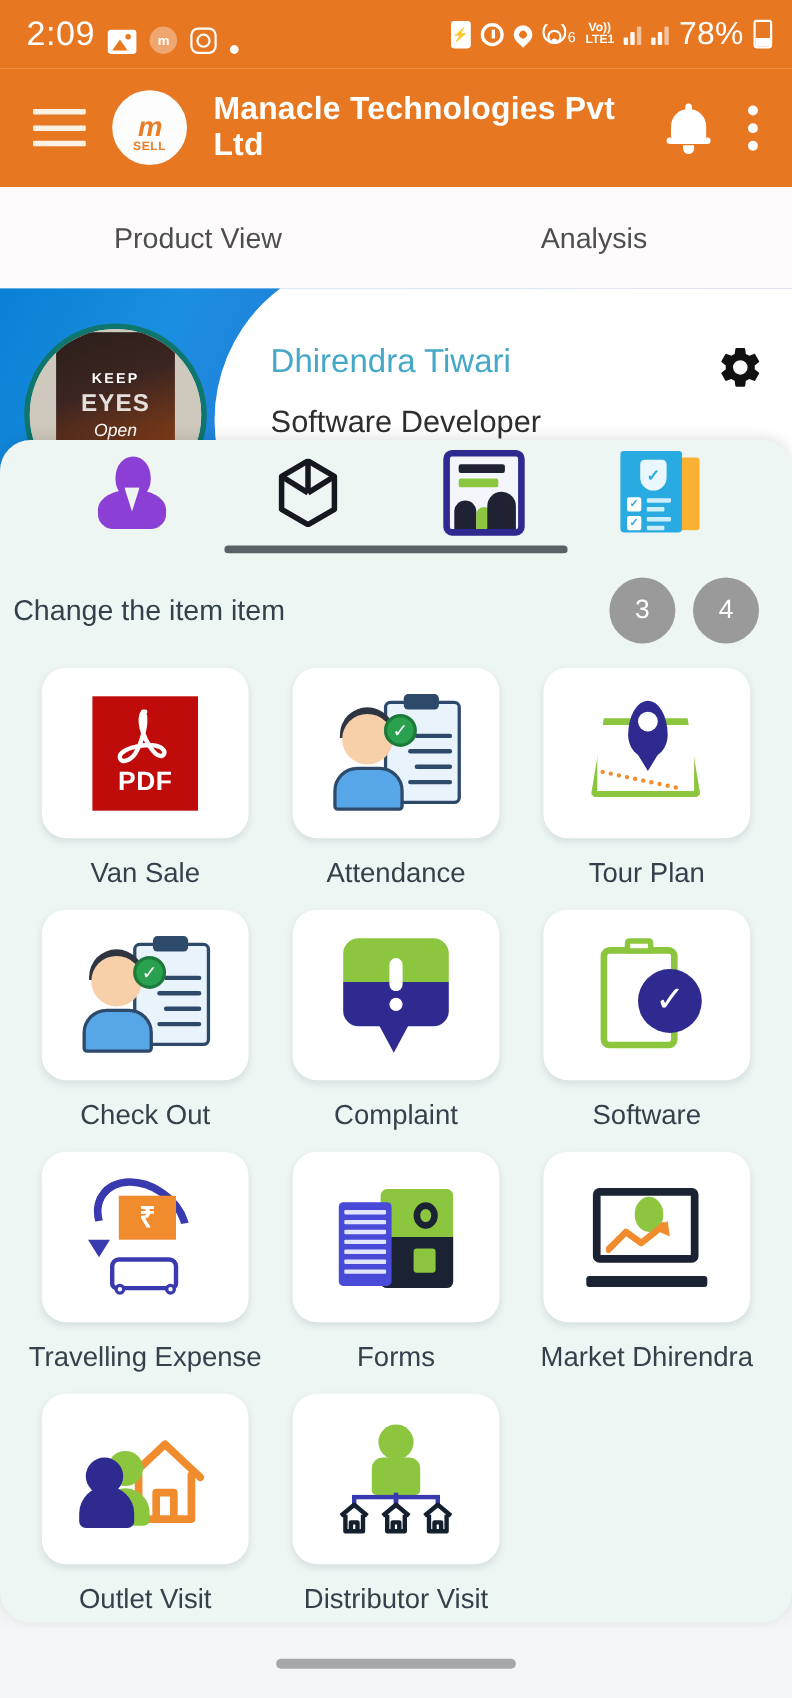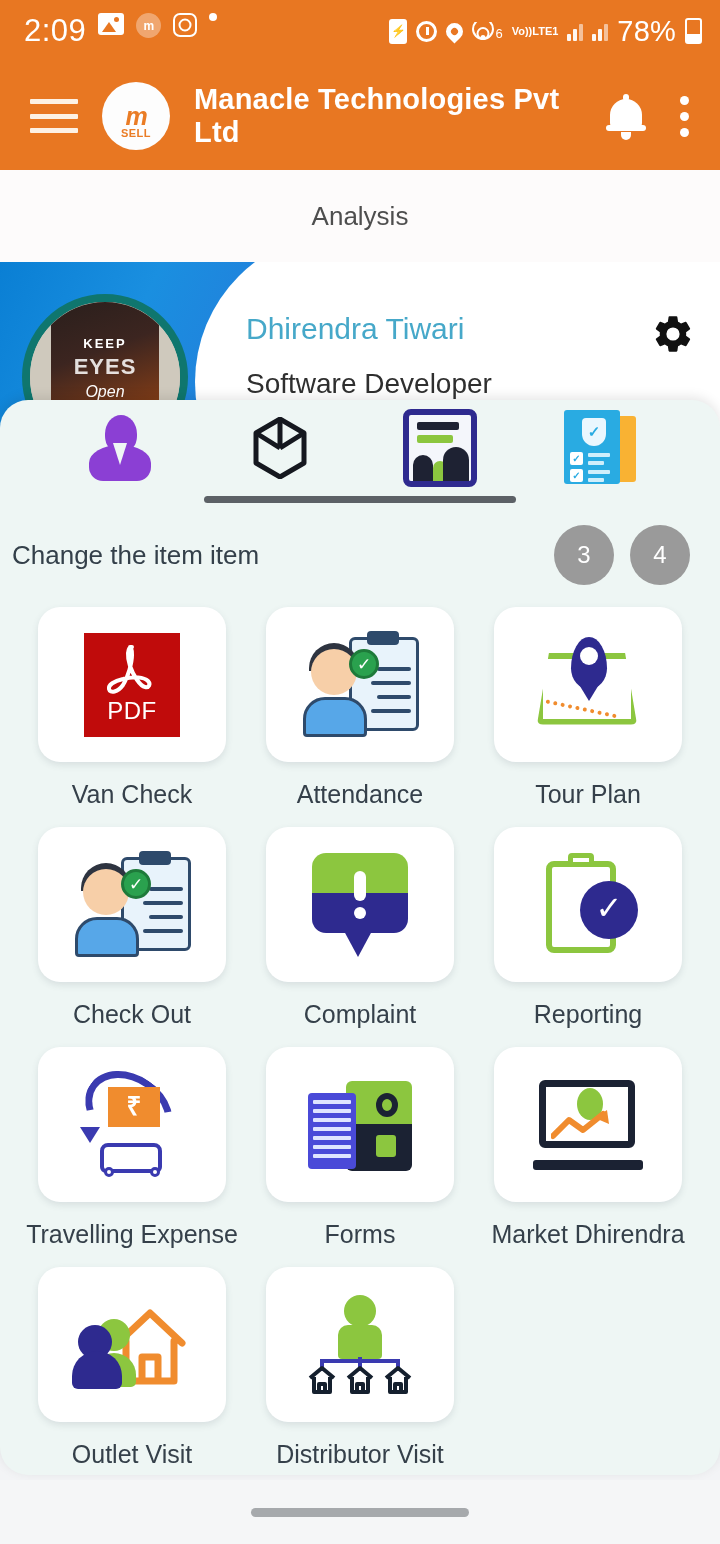--- a/index.html
+++ b/index.html
@@ -10,21 +10,21 @@
     position:relative;
     overflow:hidden;
   }
 
   
   .statusbar{
     position:absolute; top:0; left:0; width:720px; height:62px;
     background:#e87722; display:flex; align-items:center;
     padding:0 18px 0 24px; color:#fff;
   }
-  .sb-left{ display:flex; align-items:flex-start; gap:12px; flex:1; }
+  .sb-left{ display:flex; align-items:flex-end; gap:12px; flex:1; }
   .sb-time{ font-size:31px; font-weight:400; letter-spacing:.5px; }
   .sb-right{ display:flex; align-items:center; gap:9px; }
   .ic{ display:inline-block; }
 
   .photo-ic{ width:26px; height:22px; border-radius:3px; background:#fff; position:relative; }
   .photo-ic:after{content:"";position:absolute;left:4px;bottom:3px;width:0;height:0;
     border-left:7px solid transparent;border-right:7px solid transparent;border-bottom:10px solid #e87722;}
   .photo-ic:before{content:"";position:absolute;right:5px;top:4px;width:5px;height:5px;border-radius:50%;background:#e87722;}
 
   .circ-ic{ width:25px;height:25px;border-radius:50%;background:rgba(255,255,255,.35);
@@ -41,21 +41,21 @@
   .alarm-ic:after{content:"";position:absolute;left:7px;top:3px;width:2.5px;height:8px;background:#fff;}
   .loc-ic{ width:17px;height:17px;background:#fff;border-radius:50% 50% 50% 0;transform:rotate(-45deg);position:relative;}
   .loc-ic:after{content:"";position:absolute;left:5px;top:5px;width:7px;height:7px;border-radius:50%;background:#e87722;}
   .wifi-wrap{ display:flex;align-items:flex-end;gap:1px; }
   .wifi-ic{ width:22px;height:18px;position:relative;overflow:hidden;}
   .wifi-ic i{position:absolute;border:2.5px solid #fff;border-radius:50%;left:50%;bottom:0;transform:translateX(-50%);}
   .wifi-ic i:nth-child(1){width:22px;height:22px;}
   .wifi-ic i:nth-child(2){width:13px;height:13px;}
   .wifi-ic i:nth-child(3){width:5px;height:5px;background:#fff;border:none;}
   .wifi-num{ font-size:13px;line-height:1; }
-  .volte{ display:flex;align-items:center;line-height:1;font-size:11px;font-weight:bold;}
+  .volte{ display:flex;flex-direction:column;align-items:center;line-height:1;font-size:11px;font-weight:bold;}
   .bars{ display:flex;align-items:flex-end;gap:2px;height:20px;}
   .bars span{ width:4px;background:#fff;border-radius:1px;}
   .bars span:nth-child(1){height:7px;opacity:.95}
   .bars span:nth-child(2){height:12px;opacity:.95}
   .bars span:nth-child(3){height:17px;opacity:.55}
   .sb-pct{ font-size:29px; letter-spacing:.2px;}
   .batt-ic{ width:17px;height:26px;border:2.5px solid #fff;border-radius:3px;position:relative;background:linear-gradient(to top,#fff 35%, transparent 35%);}
 
   
   .appbar{
@@ -92,21 +92,21 @@
   .tab.active:after{ content:"";position:absolute;bottom:0;left:50%;transform:translateX(-50%);
     width:112px;height:8px;background:#e2801f;border-radius:4px 4px 0 0;}
 
   
   .banner{ position:absolute;top:262px;left:0;width:720px;height:200px;overflow:hidden;}
   .banner-bg{ position:absolute;inset:0;
     background:linear-gradient(115deg,#0a7fd4 0%,#1a8fe0 20%,#2b6fd6 55%,#4f3fc0 85%,#6a35b8 100%);}
   .banner-white{ position:absolute;left:195px;top:-30px;width:640px;height:300px;background:#fff;
     border-radius:260px 0 0 260px;}
   .avatar{ position:absolute;left:22px;top:32px;width:166px;height:166px;border-radius:50%;
-    border:8px solid #0f766e;overflow:hidden;background:#cfc9bd;}
+    border:5px solid #0f766e;overflow:hidden;background:#cfc9bd;}
   .avatar-photo{ position:absolute;inset:0;display:flex;align-items:center;justify-content:center;background:#cfc9bd;}
   .avatar-poster{ width:108px;height:150px;
     background:linear-gradient(160deg,#2a1f1c 0%,#3c2520 35%,#7a3a18 70%,#c96a1d 100%);
     display:flex;flex-direction:column;align-items:center;justify-content:center;gap:3px;color:#fff;}
   .ap1{font-size:13px;font-weight:bold;letter-spacing:2px;}
   .ap2{font-size:22px;font-weight:bold;letter-spacing:1px;opacity:.85;}
   .ap3{font-size:16px;font-style:italic;}
   .ap4{font-size:13px;font-weight:bold;letter-spacing:1px;}
   .profile-name{ position:absolute;left:246px;top:50px;font-size:30px;color:#46a8c9;font-weight:500;}
   .profile-role{ position:absolute;left:246px;top:106px;font-size:28px;color:#2f2f2f;font-weight:500;}
@@ -158,21 +158,21 @@
   .grid{ display:grid;grid-template-columns:repeat(3,1fr);row-gap:18px;padding:22px 18px 0 18px;}
   .tile{ display:flex;flex-direction:column;align-items:center;cursor:pointer;}
   .tile-card{ width:188px;height:155px;background:#fff;border-radius:22px;
     box-shadow:0 3px 7px rgba(60,80,90,.13);display:flex;align-items:center;justify-content:center;}
   .tile-label{ margin-top:18px;font-size:25px;color:#35404a;text-align:center;}
 
   
   .ic-pdf{ width:96px;height:104px;background:#c00b0b;display:flex;flex-direction:column;
     align-items:center;justify-content:flex-end;padding-bottom:12px;position:relative;}
   .ic-pdf .swirl{position:absolute;left:50%;top:10px;transform:translateX(-50%);width:54px;height:56px;}
-  .ic-pdf .pdftxt{ color:#fff;font-size:24px;font-weight:normal;letter-spacing:.5px;z-index:2;}
+  .ic-pdf .pdftxt{ color:#fff;font-size:24px;font-weight:bold;letter-spacing:.5px;z-index:2;}
 
   .ic-att{ width:118px;height:104px;position:relative;}
   .ic-att .clip{position:absolute;right:0;top:4px;width:70px;height:94px;background:#e8f3fb;
     border:3px solid #2e4a6b;border-radius:6px;}
   .ic-att .cliptop{position:absolute;right:20px;top:-2px;width:32px;height:14px;background:#2e4a6b;border-radius:4px;}
   .ic-att .line{position:absolute;height:4px;background:#2e4a6b;border-radius:2px;right:8px;}
   .ic-att .l1{top:34px;width:34px;} .ic-att .l2{top:48px;width:40px;}
   .ic-att .l3{top:62px;width:34px;} .ic-att .l4{top:76px;width:40px;}
   .ic-att .chk{position:absolute;left:48px;top:16px;width:30px;height:30px;border-radius:50%;
     background:#2aa14e;border:3px solid #1e7a3a;color:#fff;font-size:17px;text-align:center;line-height:26px;z-index:3;}
@@ -312,20 +312,21 @@
       <span class="bell-clap"></span>
   </div>
   <div class="kebab">
       <i></i>
       <i></i>
       <i></i>
     </div>
 </div>
 
 <div class="tabs">
+  <div class="tab">Product View</div>
   <div class="tab">Analysis</div>
 </div>
 
 <div class="banner">
   <div class="banner-bg"></div>
   <div class="banner-white"></div>
   <div class="avatar">
     <div class="avatar-photo">
       <div class="avatar-poster">
         <span class="ap1">KEEP</span>
@@ -398,21 +399,21 @@
 
     <div class="tile">
       <div class="tile-card">
         <div class="ic-pdf">
           <svg class="swirl" viewBox="0 0 54 56">
               <path d="M27 4c-5 0-5 10-2 19 3 9 10 20 15 21 4 1 6-3 3-6-4-4-14-5-25-2-9 2-15 6-14 10 1 5 9 3 14-4 5-8 9-22 9-30 0-5-1-8-2-8z" fill="none" stroke="#fff" stroke-width="4" stroke-linejoin="round"></path>
             </svg>
           <span class="pdftxt">PDF</span>
         </div>
       </div>
-      <div class="tile-label">Van Check</div>
+      <div class="tile-label">Van Sale</div>
     </div>
 
     <div class="tile">
       <div class="tile-card">
         <div class="ic-att">
           <span class="clip"></span>
             <span class="cliptop"></span>
           <span class="line l1"></span>
             <span class="line l2"></span>
             <span class="line l3"></span>
@@ -469,21 +470,21 @@
     </div>
 
     <div class="tile">
       <div class="tile-card">
         <div class="ic-approval">
           <span class="board"></span>
             <span class="clip"></span>
             <span class="circle">✓</span>
         </div>
       </div>
-      <div class="tile-label">Reporting</div>
+      <div class="tile-label">Software</div>
     </div>
 
     <div class="tile">
       <div class="tile-card">
         <div class="ic-travel">
           <span class="arc"></span>
             <span class="arrow"></span>
           <span class="rupee">₹</span>
           <span class="car"></span>
             <span class="wl a"></span>

